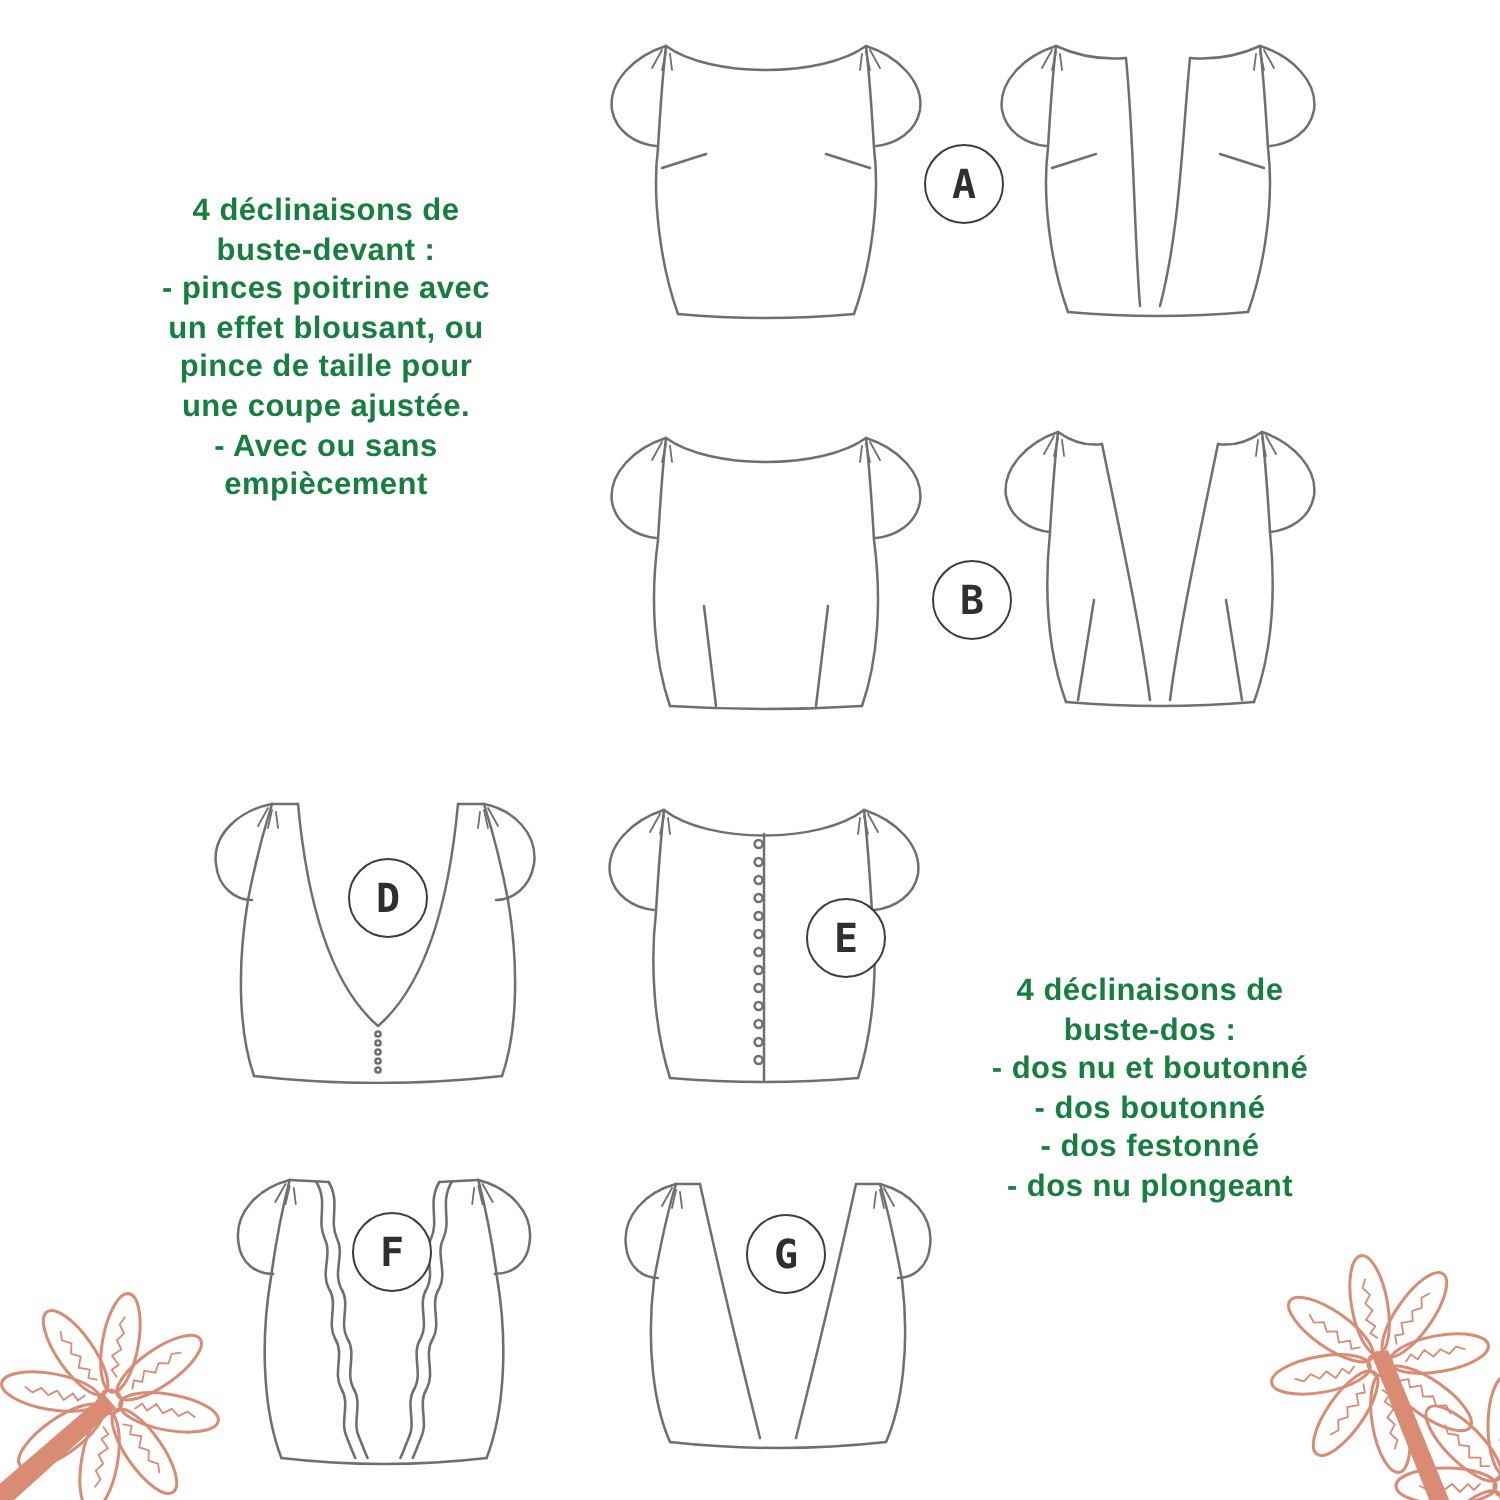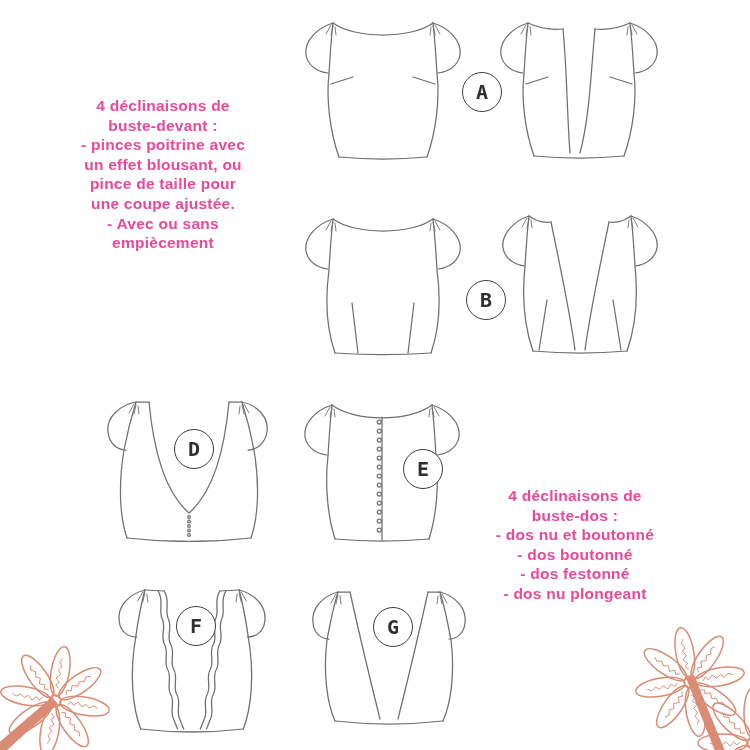--- a/index.html
+++ b/index.html
@@ -1,18 +1,18 @@
 <!DOCTYPE html>
 <html><head>
 <meta charset="utf-8">
 <style>
   html,body{margin:0;padding:0;background:#ffffff;}
   #page{position:relative;width:750px;height:750px;background:#ffffff;overflow:hidden;
         font-family:"Liberation Sans",sans-serif;}
-  .note{position:absolute;white-space:pre-line;text-align:center;color:#ec4899;
+  .note{position:absolute;white-space:pre-line;text-align:center;color:#15803d;
         font-weight:700;font-size:15.5px;line-height:19.6px;letter-spacing:.25px;}
   #note-front{left:48px;top:96px;width:230px;}
   #note-back{left:459px;top:486px;width:232px;}
   .sketch{position:absolute;}
   .variant-label{position:absolute;width:38px;height:38px;border:1.6px solid #3d3d3d;
         border-radius:50%;background:#ffffff;display:flex;align-items:center;justify-content:center;
         font-family:"DejaVu Sans Mono",monospace;font-size:20px;font-weight:600;color:#2f2f2f;z-index:5;}
   #label-a{left:462px;top:72px;}
   #label-b{left:466px;top:280px;}
   #label-d{left:174px;top:429px;}

